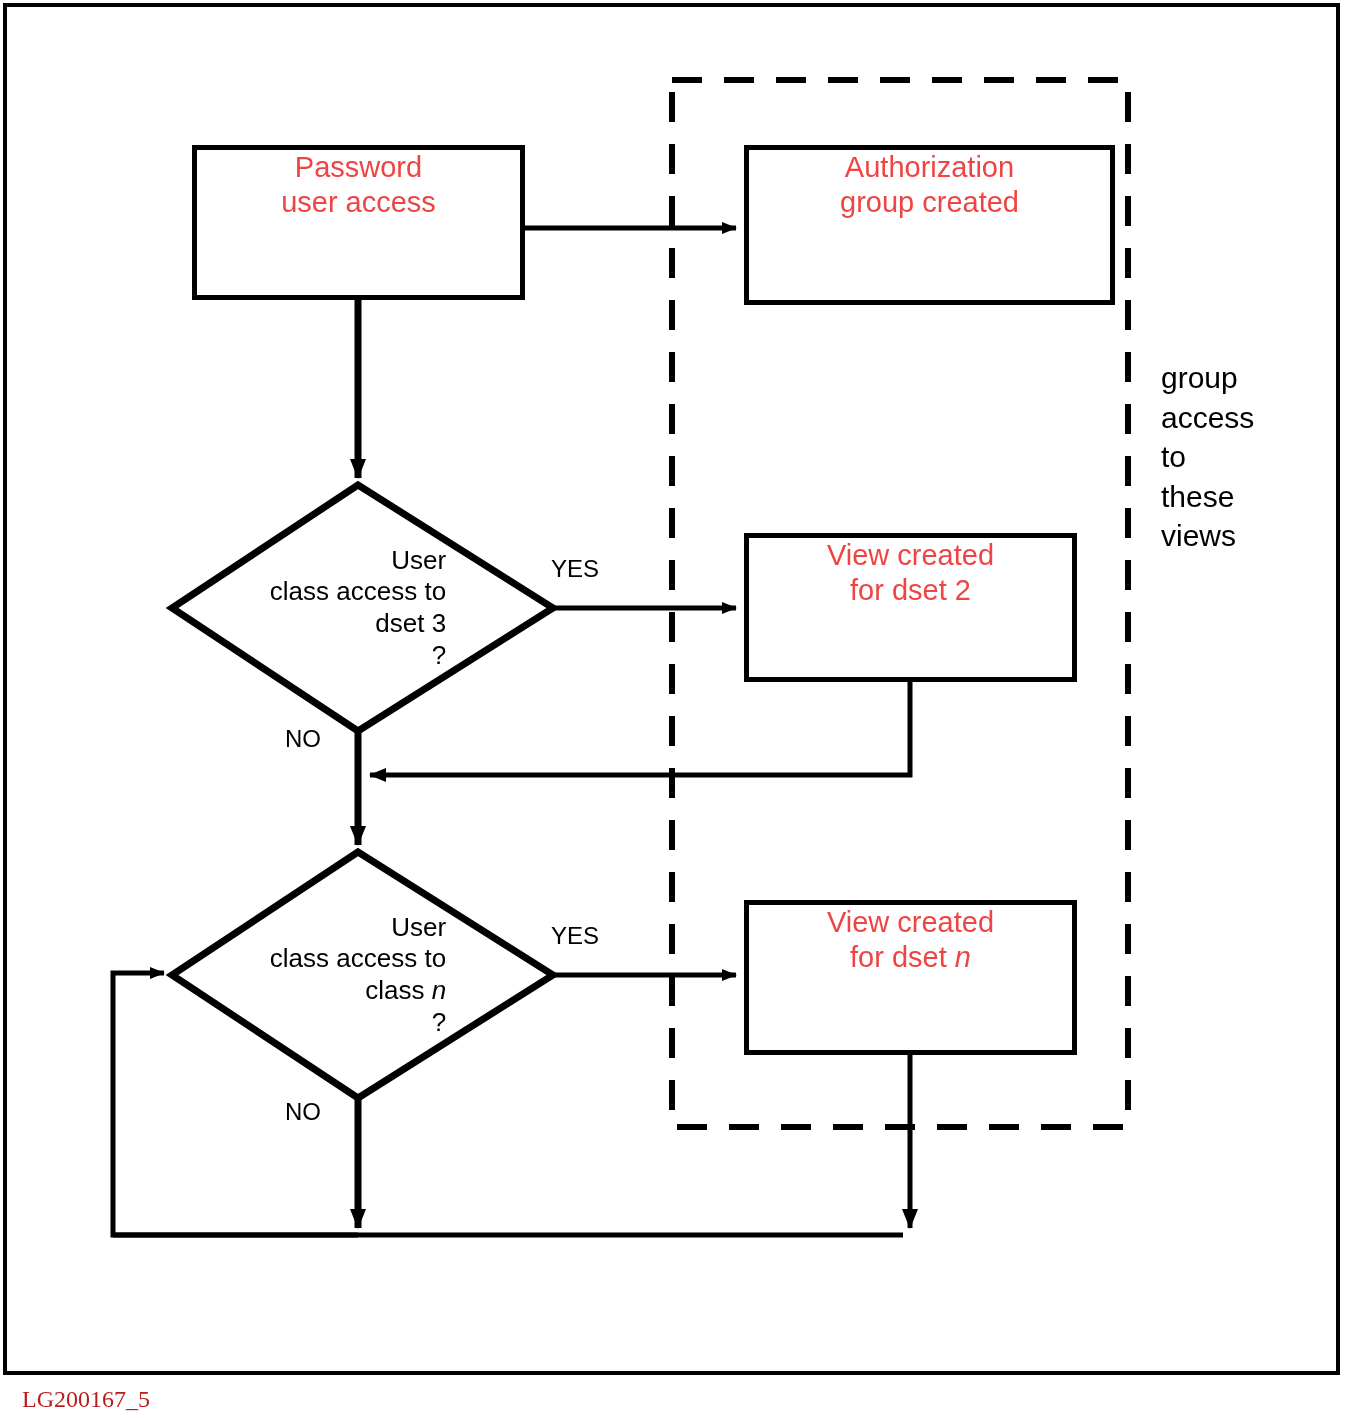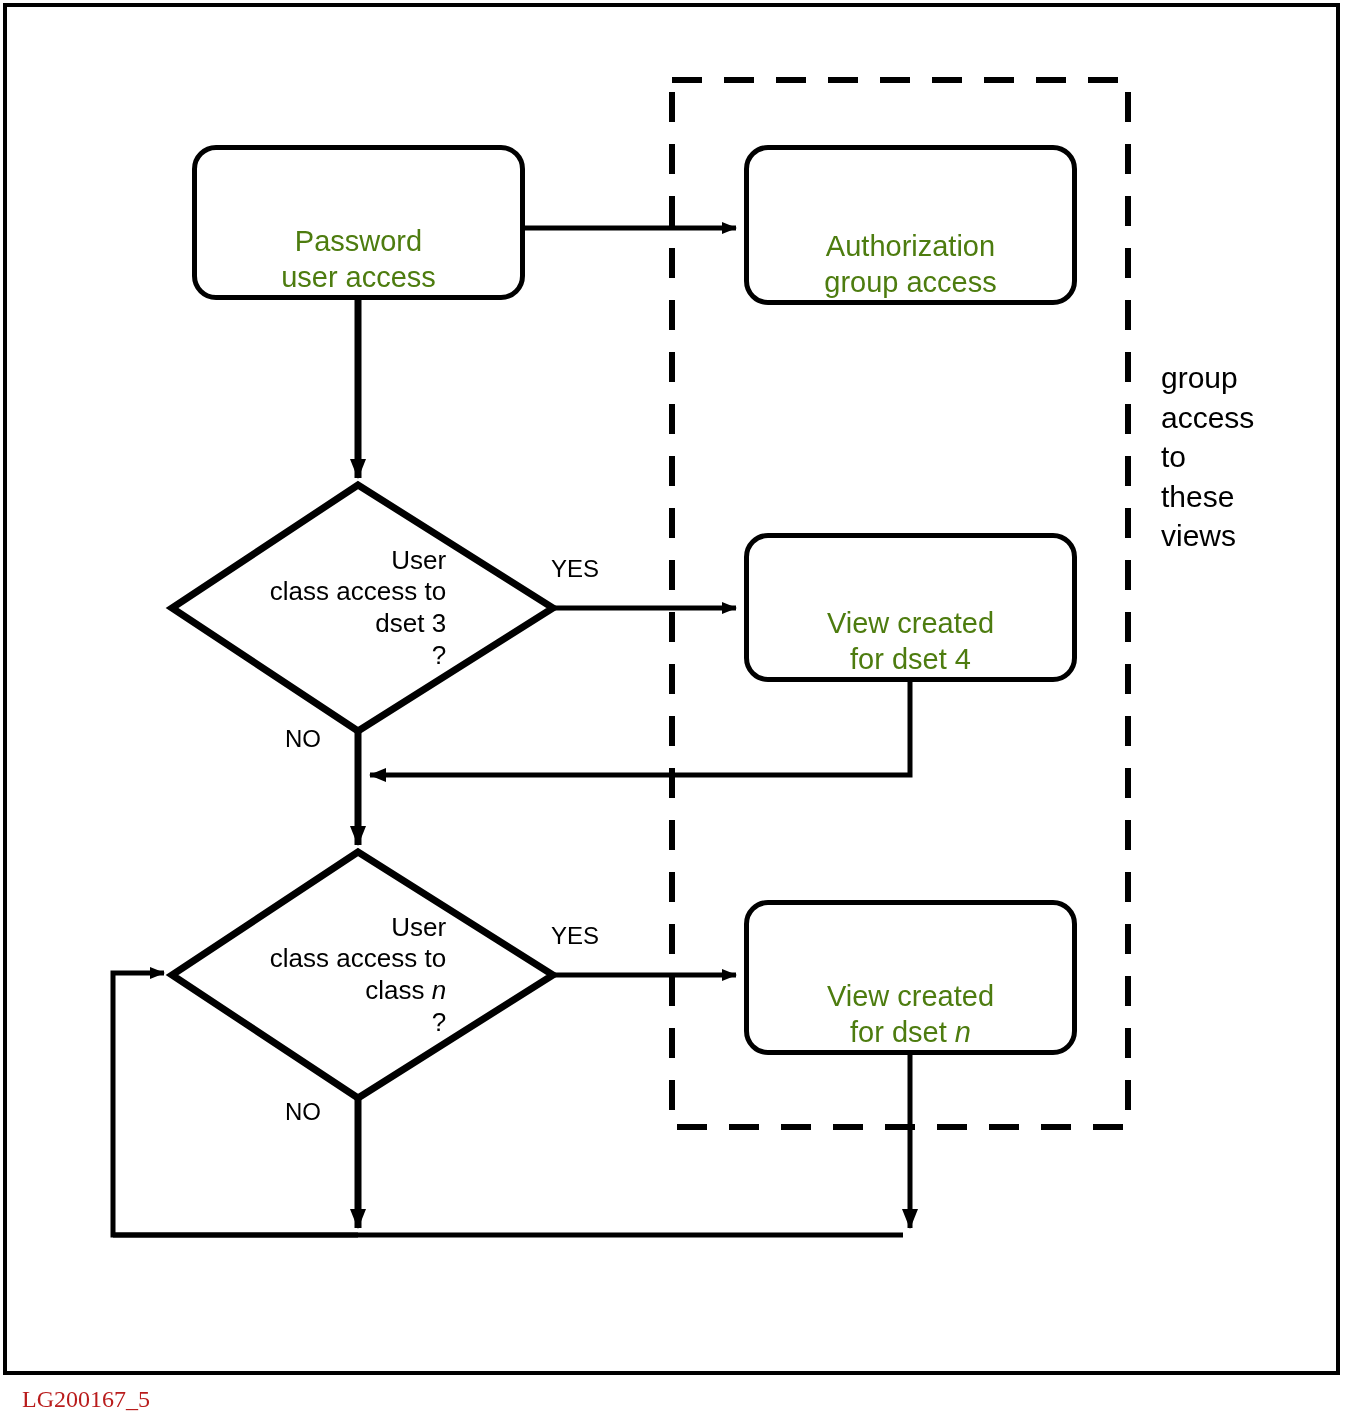--- a/index.html
+++ b/index.html
@@ -31,27 +31,26 @@
   #canvas {
     position: absolute;
     left: 0;
     top: 0;
     width: 1355px;
     height: 1422px;
   }
   .node {
     position: absolute;
     display: flex;
-    align-items: flex-end;
+    align-items: flex-start;
     justify-content: center;
     text-align: center;
     box-sizing: border-box;
-    color: #4d7c0f;
+    color: #ef4444;
     line-height: 1.22;
-    border-radius: 24px;
   }
   .proc {
     border: 5px solid #000000;
     background: #ffffff;
     font-size: 29px;
   }
   .diamond-label {
     position: absolute;
     display: flex;
     align-items: center;
@@ -131,40 +130,40 @@
     <line x1="113" y1="1235" x2="903" y2="1235" stroke="#000" stroke-width="5"></line>
   </svg>
 
   <div class="node proc" style="left:192px; top:145px; width:333px; height:155px;">
     <div>
       <div>Password</div>
       <div>user access</div>
     </div>
   </div>
 
-  <div class="node proc" style="left:744px; top:145px; width:333px; height:160px;">
+  <div class="node proc" style="left:744px; top:145px; width:371px; height:160px;">
     <div>
       <div>Authorization</div>
-      <div>group access</div>
+      <div>group created</div>
     </div>
   </div>
 
   <div class="diamond-label" style="left:208px; top:528px; width:300px; height:160px;">
     <div>
       <div>User</div>
       <div>class access to</div>
       <div>dset 3</div>
       <div>?</div>
     </div>
   </div>
 
   <div class="node proc" style="left:744px; top:533px; width:333px; height:149px;">
     <div>
       <div>View created</div>
-      <div>for dset 4</div>
+      <div>for dset 2</div>
     </div>
   </div>
 
   <div class="diamond-label" style="left:208px; top:895px; width:300px; height:160px;">
     <div>
       <div>User</div>
       <div>class access to</div>
       <div><span>class </span><span class="ital">n</span></div>
       <div>?</div>
     </div>

